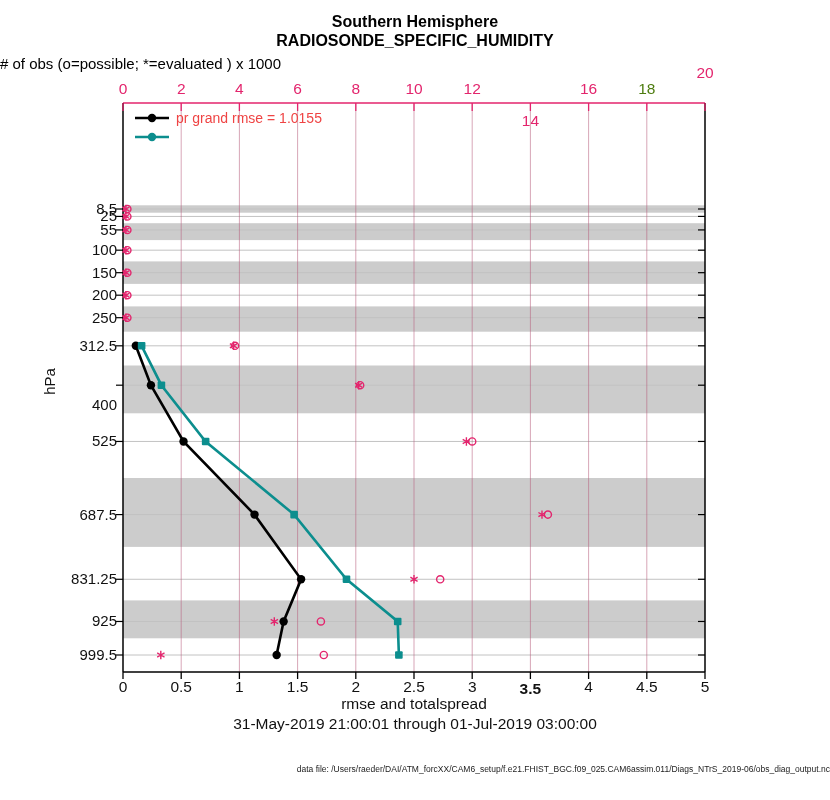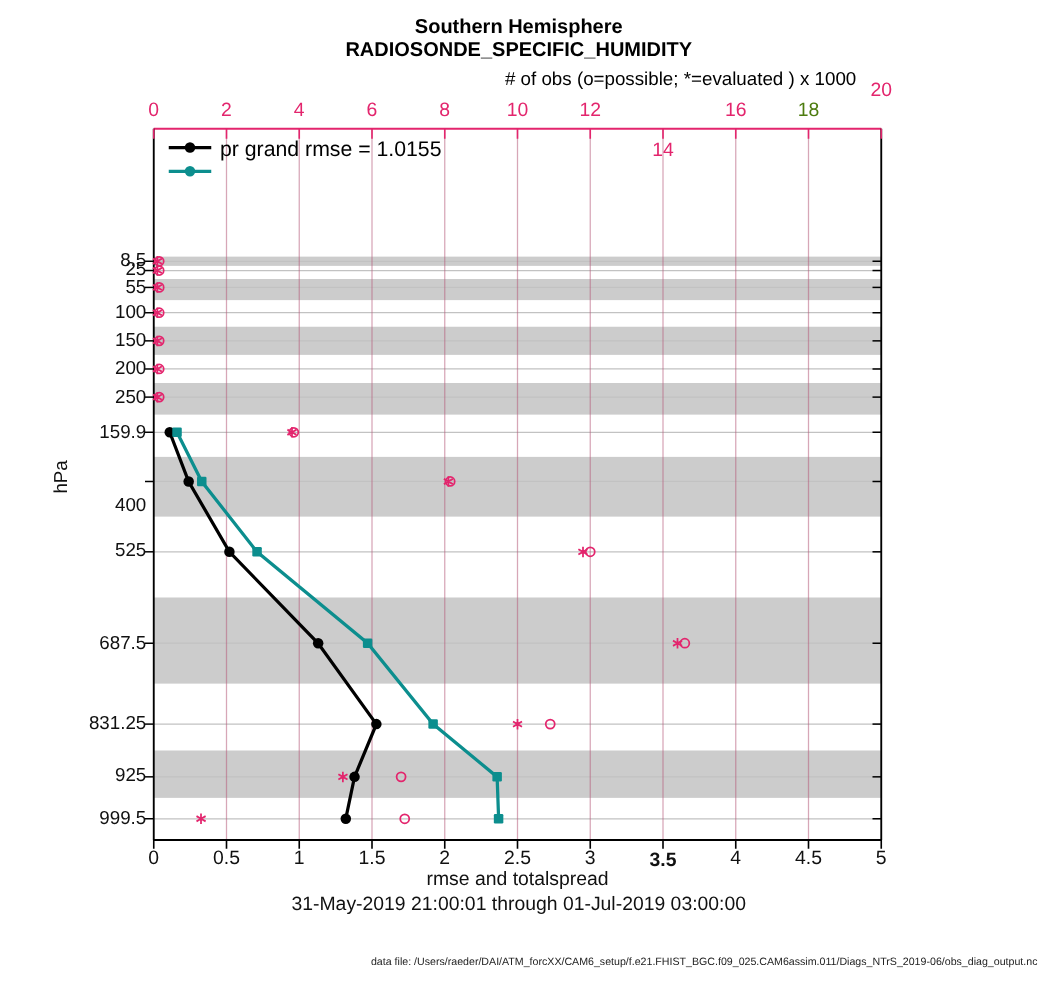--- a/index.html
+++ b/index.html
@@ -1,26 +1,26 @@
 <!DOCTYPE html>
 <html><head>
 <meta charset="utf-8">
 <style>
   html,body{margin:0;padding:0;background:#fff;}
   #fig{position:relative;width:830px;height:800px;background:#fff;overflow:hidden;
        font-family:"Liberation Sans",sans-serif;}
   #plot{position:absolute;left:0;top:0;}
   .lbl{position:absolute;white-space:nowrap;}
   .title{left:0;width:830px;text-align:center;font-weight:bold;font-size:16px;color:#000;}
-  .subtitle{left:0;width:685px;text-align:right;font-size:15px;}
+  .subtitle{left:0;width:685px;text-align:left;font-size:15px;}
   .toptick{transform:translateX(-50%);font-size:15.5px;}
   .btick{transform:translateX(-50%);font-size:15.5px;color:#111;}
   .ylab{text-align:right;font-size:15px;color:#111;width:87px;left:30px;}
   .yaxis-title{font-size:15px;color:#111;transform:rotate(-90deg);}
-  .legend-text{font-size:17px;color:#000000;}
+  .legend-text{font-size:14px;color:#ef4444;}
   .xlabel{left:123px;width:582px;text-align:center;font-size:15.5px;color:#111;}
   .dateline{left:0;width:830px;text-align:center;font-size:15.5px;color:#111;}
   .datafile{left:0;width:830px;text-align:right;font-size:8.5px;color:#222;}
 </style>
 </head>
 <body>
 
 <div id="fig">
   <div class="lbl title" style="top:13px">Southern Hemisphere</div>
   <div class="lbl title" style="top:32px">RADIOSONDE_SPECIFIC_HUMIDITY</div>
@@ -190,20 +190,20 @@
     <div class="lbl btick" style="left: 588.6px; top: 678px;">4</div>
     <div class="lbl btick" style="left: 646.8px; top: 678px;">4.5</div>
     <div class="lbl btick" style="left: 705px; top: 678px;">5</div>
     <div class="lbl ylab" style="top: 200px;">8.5</div>
     <div class="lbl ylab" style="top: 207.426px;">25</div>
     <div class="lbl ylab" style="top: 220.927px;">55</div>
     <div class="lbl ylab" style="top: 241.18px;">100</div>
     <div class="lbl ylab" style="top: 263.682px;">150</div>
     <div class="lbl ylab" style="top: 286.185px;">200</div>
     <div class="lbl ylab" style="top: 308.687px;">250</div>
-    <div class="lbl ylab" style="top: 336.815px;">159.9</div>
+    <div class="lbl ylab" style="top: 336.815px;">312.5</div>
     <div class="lbl ylab" style="top: 376.195px; margin-top: 20px;">400</div>
     <div class="lbl ylab" style="top: 432.451px;">525</div>
     <div class="lbl ylab" style="top: 505.584px;">687.5</div>
     <div class="lbl ylab" style="top: 570.279px;">831.25</div>
     <div class="lbl ylab" style="top: 612.471px;">925</div>
     <div class="lbl ylab" style="top: 646px;">999.5</div>
   </div>
 
 </body></html>

